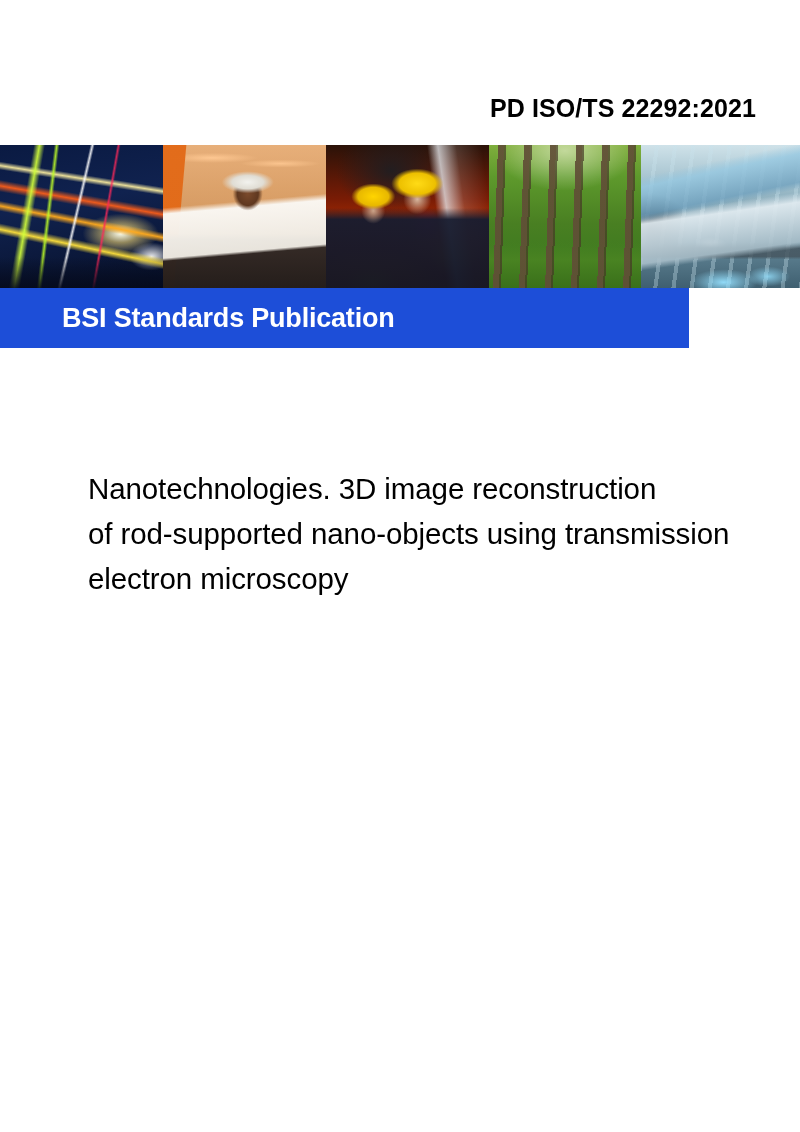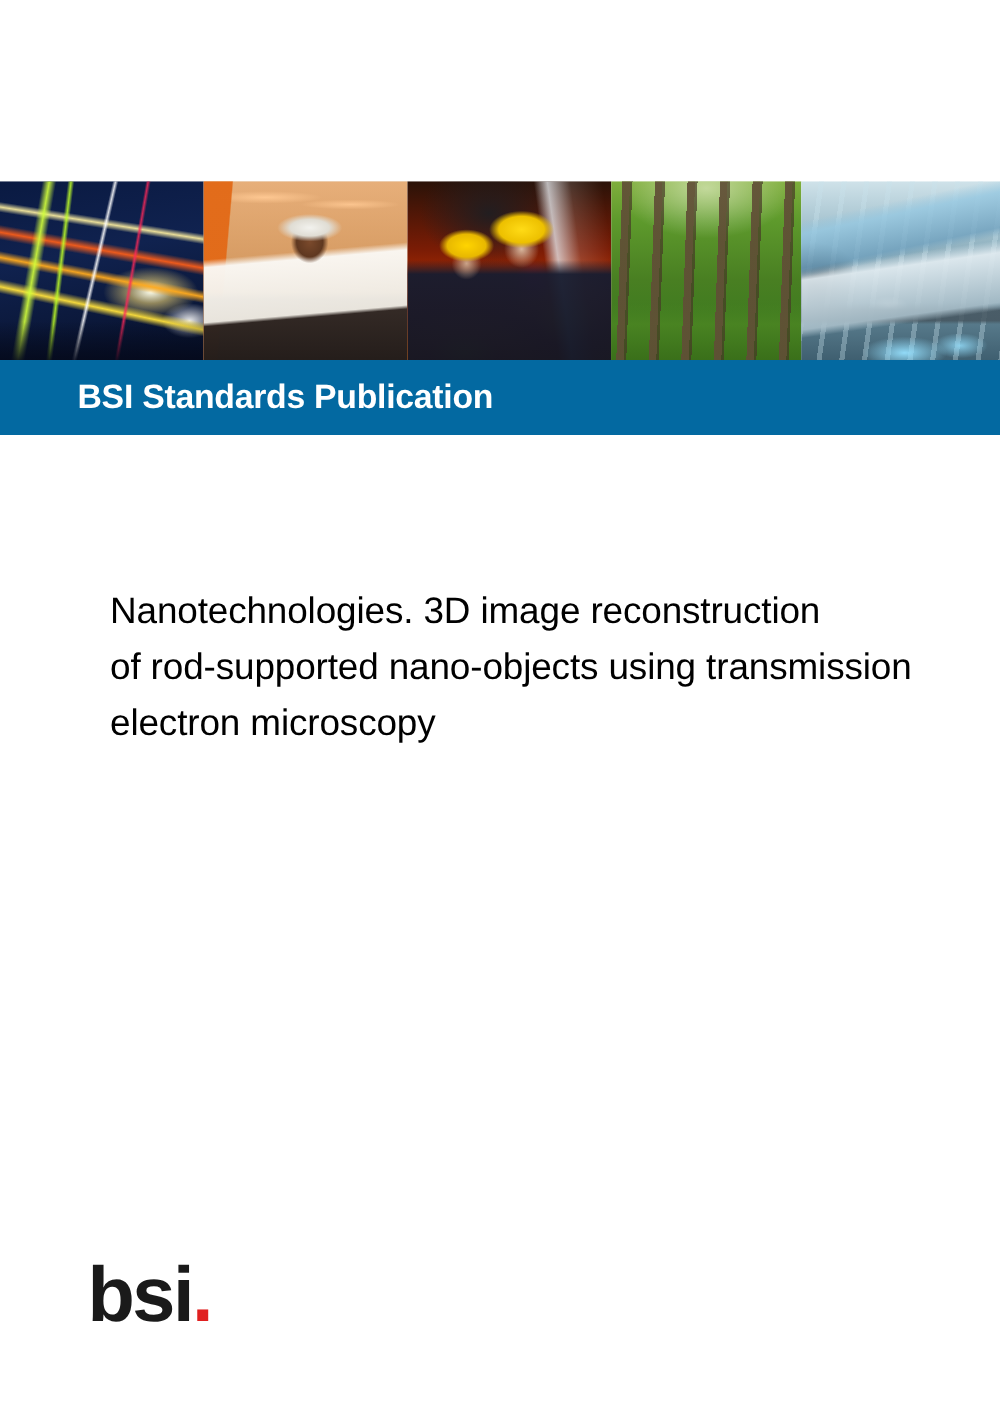--- a/index.html
+++ b/index.html
@@ -153,23 +153,23 @@
         rgba(200,226,236,0) 0px, rgba(200,226,236,0) 14px,
         rgba(200,226,236,.35) 14px, rgba(200,226,236,.35) 18px),
       linear-gradient(180deg, #cfe2e9 0%, #9fbecb 28%, #6e93a4 60%, #3f5f70 100%);
   }
 
   
   .red-banner {
     position: absolute;
     top: 288px;
     left: 0;
-    width: 800px;
+    width: 689px;
     height: 60px;
-    background: #0369a1;
+    background: #1d4ed8;
   }
   .banner-text {
     position: absolute;
     left: 62px;
     top: 50%;
     transform: translateY(-50%);
     font-size: 27px;
     font-weight: 600;
     color: #ffffff;
     letter-spacing: -0.2px;
@@ -220,35 +220,35 @@
     font-size: 11px;
     vertical-align: super;
     letter-spacing: 0;
   }
 </style>
 </head>
 <body>
 
 <div class="page">
 
+  <div class="doc-ref">PD ISO/TS 22292:2021</div>
 
   <div class="photo-strip">
     <div class="photo p1"></div>
     <div class="photo p2"></div>
     <div class="photo p3"></div>
     <div class="photo p4"></div>
     <div class="photo p5"></div>
   </div>
 
   <div class="red-banner">
     <div class="banner-text">BSI Standards Publication</div>
   </div>
 
   <div class="title-block">
     <div class="title-line">Nanotechnologies. 3D image reconstruction</div>
     <div class="title-line">of rod-supported nano-objects using transmission</div>
     <div class="title-line">electron microscopy</div>
   </div>
 
-  <div class="bsi-logo"><span>bsi</span><span class="dot">.</span></div>
 
 
 </div>
 
 </body></html>

